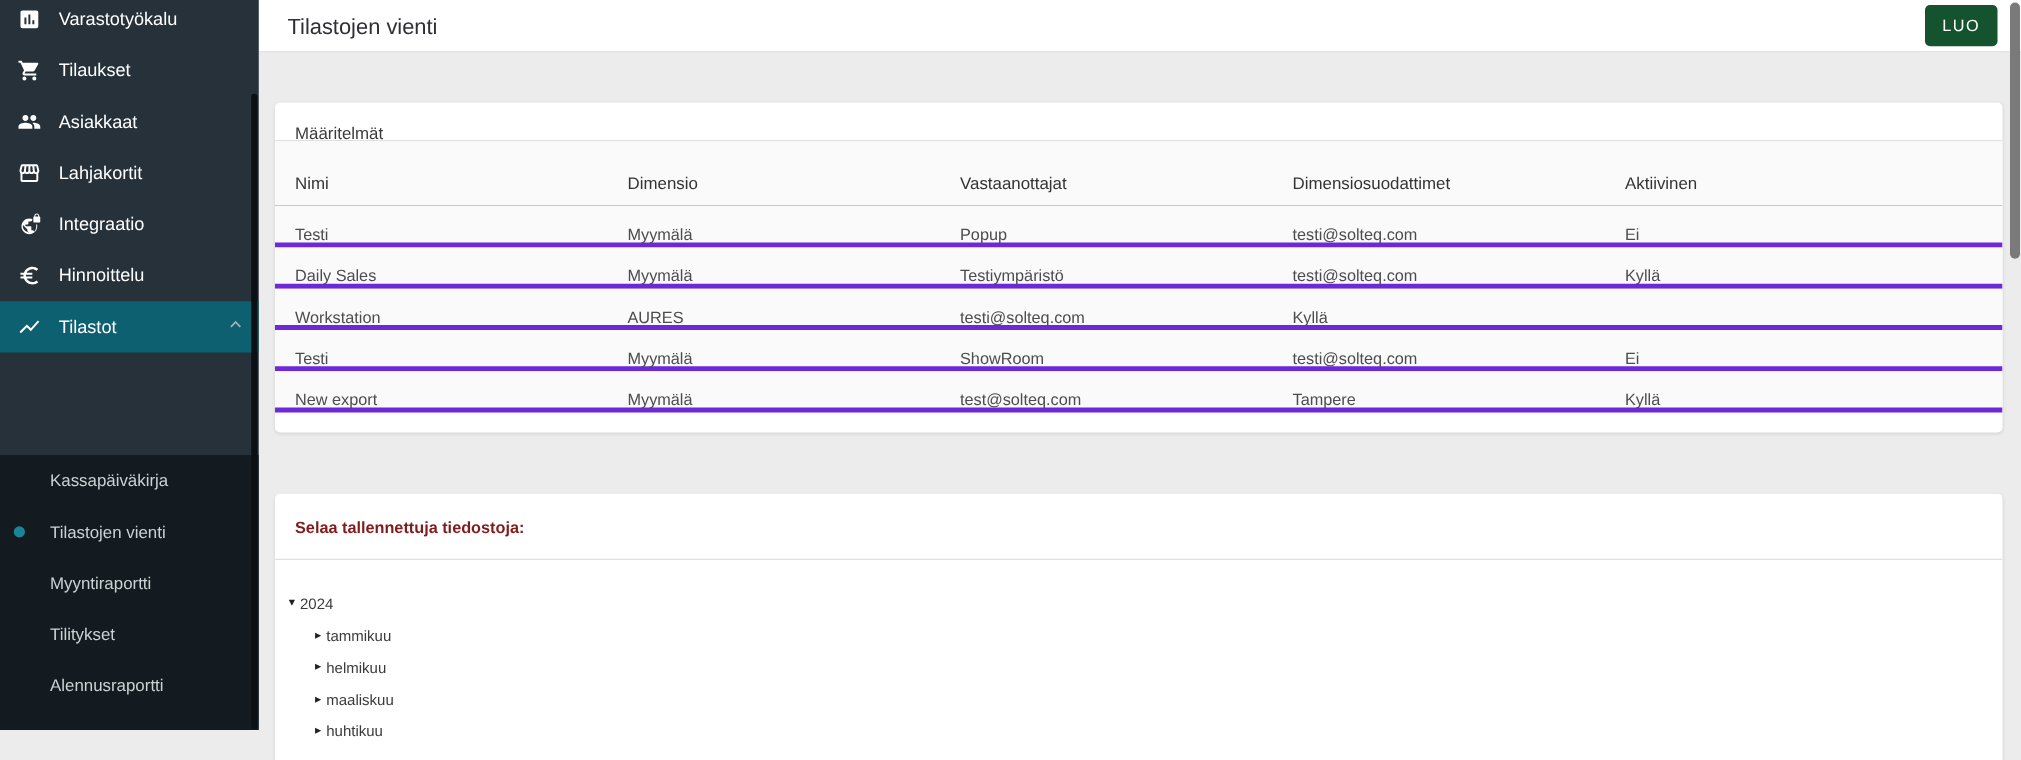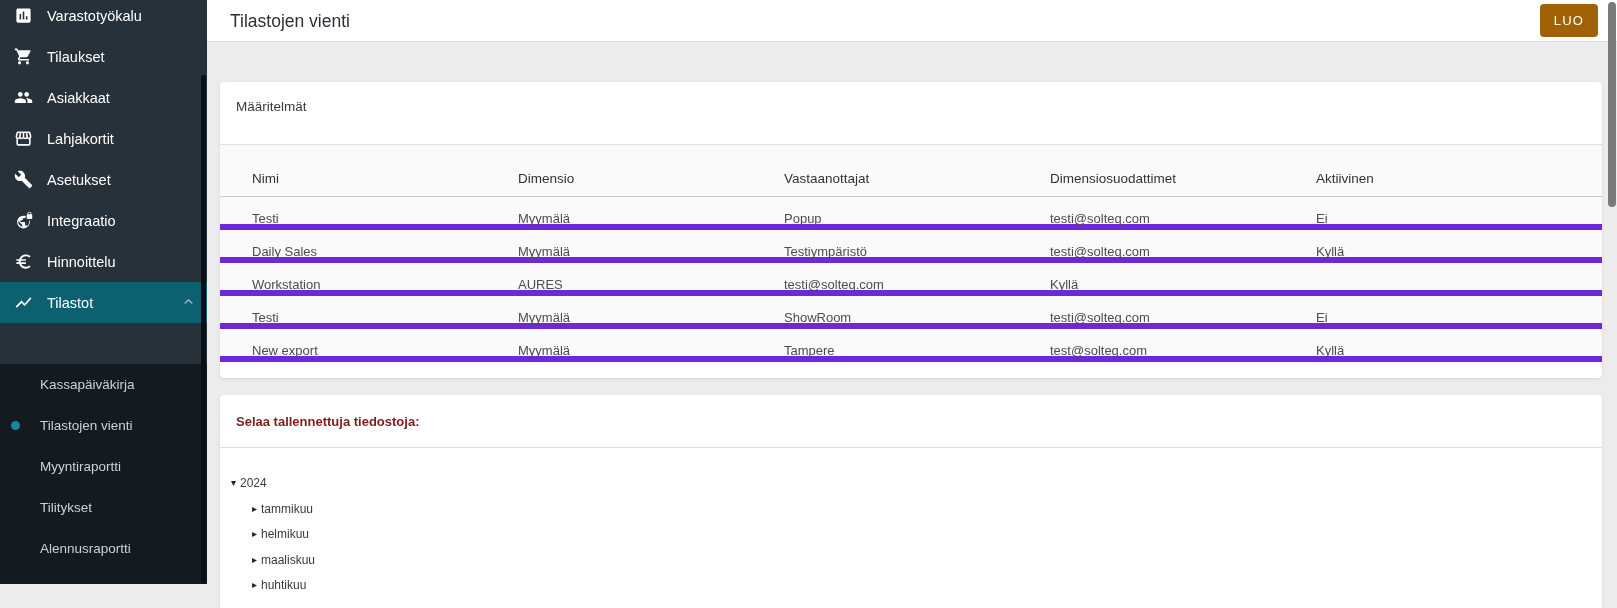--- a/index.html
+++ b/index.html
@@ -27,38 +27,38 @@
                    border-radius:50%; background:#1b8598; }
   .side-scroll { position:absolute; right:1px; top:75px; width:5px; height:508px;
                  background:#0b1014; border-radius:3px; }
 
   
   .main { position:absolute; left:207px; top:0; width:1410px; height:608px; }
   .topbar { height:42px; background:#ffffff; border-bottom:1px solid #dcdcdc; position:relative; z-index:2; }
   .topbar-title { position:absolute; left:23px; top:0; line-height:42px;
                   font-size:17.5px; font-weight:500; color:#2e2e36; }
   .create-btn { position:absolute; right:19px; top:4px; width:58px; height:33px;
-                background:#a16207; border:none; border-radius:4px; color:#ffffff;
+                background:#14532d; border:none; border-radius:4px; color:#ffffff;
                 font-size:13px; letter-spacing:1.2px; font-family:inherit; cursor:pointer; }
 
   .card { background:#ffffff; border-radius:4px; box-shadow:0 1px 3px rgba(0,0,0,.10);
           position:absolute; left:13px; width:1382px; overflow:hidden; }
   .card1 { top:82px; padding-bottom:16px; }
   .card2 { top:395px; height:300px; }
 
-  .card-head { height:63px; line-height:49px; padding-left:16px; font-size:13.5px;
+  .card-head { height:31px; line-height:49px; padding-left:16px; font-size:13.5px;
                font-weight:500; color:#3a3a3a; border-bottom:1px solid #e0e0e0; }
   .card-head2 { height:53px; line-height:53px; padding-left:16px; font-size:13px;
                 font-weight:700; color:#7f1d1d; border-bottom:1px solid #e0e0e0; }
 
   .thead { display:flex; height:52px; align-items:center; background:#fafafa;
            border-bottom:1px solid #c9c9c9; font-size:13.5px; color:#333333; }
   .trow  { display:flex; height:33px; align-items:center; background:#fafafa;
-           border-bottom:6px solid #6d28d9; font-size:13px; color:#4c4c4c; cursor:pointer; }
-  .col { width:266px; flex:none; padding-left:32px; white-space:nowrap; overflow:hidden;margin-top:16px; }
+           border-bottom:4px solid #6d28d9; font-size:13px; color:#4c4c4c; cursor:pointer; }
+  .col { width:266px; flex:none; padding-left:16px; white-space:nowrap; overflow:hidden;margin-top:16px; }
 
   
   .tree { padding:22px 0 0 11px; font-size:12px; color:#3a3a3a; }
   .tree-row { display:flex; align-items:center; height:26px; cursor:pointer; }
   .tree-row.month { margin-left:21px; height:25.5px; }
   .tw { font-size:10px; width:9px; color:#222; line-height:1; }
 
   
   .page-scroll-thumb { position:absolute; right:1px; top:2px; width:8px; height:205px;
                        background:#7a7a7a; border-radius:4px; z-index:9; }
@@ -90,26 +90,20 @@
       <span>Asiakkaat</span>
     </div>
 
     <div class="nav-item">
       <svg viewBox="0 0 24 24">
           <path d="M21.9 8.89l-1.05-4.37c-.22-.9-1-1.52-1.91-1.52H5.05c-.9 0-1.69.63-1.9 1.52L2.1 8.89c-.24 1.02-.02 2.06.62 2.88.08.11.19.19.28.29V19c0 1.1.9 2 2 2h14c1.1 0 2-.9 2-2v-6.94c.09-.09.2-.18.28-.28.64-.82.87-1.87.62-2.89zm-2.99-3.9l1.05 4.37c.1.42.01.84-.25 1.17-.14.18-.44.47-.94.47-.61 0-1.14-.49-1.21-1.14L16.98 5l1.93-.01zM13 5h1.96l.54 4.52c.05.39-.07.78-.33 1.07-.22.26-.54.41-.95.41-.67 0-1.22-.59-1.22-1.31V5zM8.49 9.52L9.04 5H11v4.69c0 .72-.55 1.31-1.29 1.31-.34 0-.65-.15-.89-.41-.25-.29-.37-.68-.33-1.07zm-4.45-.16L5.05 5h1.97l-.58 4.86c-.08.65-.6 1.14-1.21 1.14-.49 0-.8-.29-.93-.47-.27-.32-.36-.75-.25-1.17zM5 19v-6.03c.08.01.15.03.23.03.87 0 1.66-.36 2.24-.95.6.6 1.4.95 2.31.95.87 0 1.65-.36 2.23-.93.59.57 1.39.93 2.29.93.84 0 1.64-.35 2.24-.95.58.59 1.37.95 2.24.95.08 0 .15-.02.23-.03V19H5z"></path>
         </svg>
       <span>Lahjakortit</span>
     </div>
 
-    <div class="nav-item">
-      <svg viewBox="0 0 24 24">
-          <path d="M22.7 19l-9.1-9.1c.9-2.3.4-5-1.5-6.9-2-2-5-2.4-7.4-1.3L9 6 6 9 1.6 4.7C.4 7.1.9 10.1 2.9 12.1c1.9 1.9 4.6 2.4 6.9 1.5l9.1 9.1c.4.4 1 .4 1.4 0l2.3-2.3c.5-.4.5-1.1.1-1.4z"></path>
-        </svg>
-      <span>Asetukset</span>
-    </div>
 
     <div class="nav-item">
       <svg viewBox="0 0 24 24">
           <path d="M22 4v-.5C22 2.12 20.88 1 19.5 1S17 2.12 17 3.5V4c-.55 0-1 .45-1 1v4c0 .55.45 1 1 1h5c.55 0 1-.45 1-1V5c0-.55-.45-1-1-1zm-1 0h-3v-.5c0-.83.67-1.5 1.5-1.5s1.5.67 1.5 1.5V4zm-2.28 8c.18.64.28 1.31.28 2 0 2.08-.8 3.97-2.1 5.39-.26-.81-1-1.39-1.9-1.39h-1v-3c0-.55-.45-1-1-1H8v-2h2c.55 0 1-.45 1-1V9h2c1.1 0 2-.9 2-2v-.41c-.94-.38-1.96-.59-3.03-.59C7.57 6 4 9.58 4 14s3.57 8 7.97 8C16.39 22 20 18.42 20 14c0-.69-.1-1.36-.26-2h-1.02zM10.97 19.93C7.82 19.44 5.4 16.98 5.4 14c0-.46.07-.91.17-1.34l4.4 4.4v1c0 1.1.9 2 2 2v-.13z"></path>
         </svg>
       <span>Integraatio</span>
     </div>
 
     <div class="nav-item">
       <svg viewBox="0 0 24 24">
@@ -198,22 +192,22 @@
     <div class="trow">
       <div class="col">Testi</div>
       <div class="col">Myymälä</div>
       <div class="col">ShowRoom</div>
       <div class="col">testi@solteq.com</div>
       <div class="col">Ei</div>
     </div>
     <div class="trow">
       <div class="col">New export</div>
       <div class="col">Myymälä</div>
+      <div class="col">test@solteq.com</div>
       <div class="col">Tampere</div>
-      <div class="col">test@solteq.com</div>
       <div class="col">Kyllä</div>
     </div>
   </div>
 
   <div class="card card2">
     <div class="card-head2">Selaa tallennettuja tiedostoja:</div>
     <div class="tree">
       <div class="tree-row">
         <span class="tw">▾</span>
         <span>2024</span>

